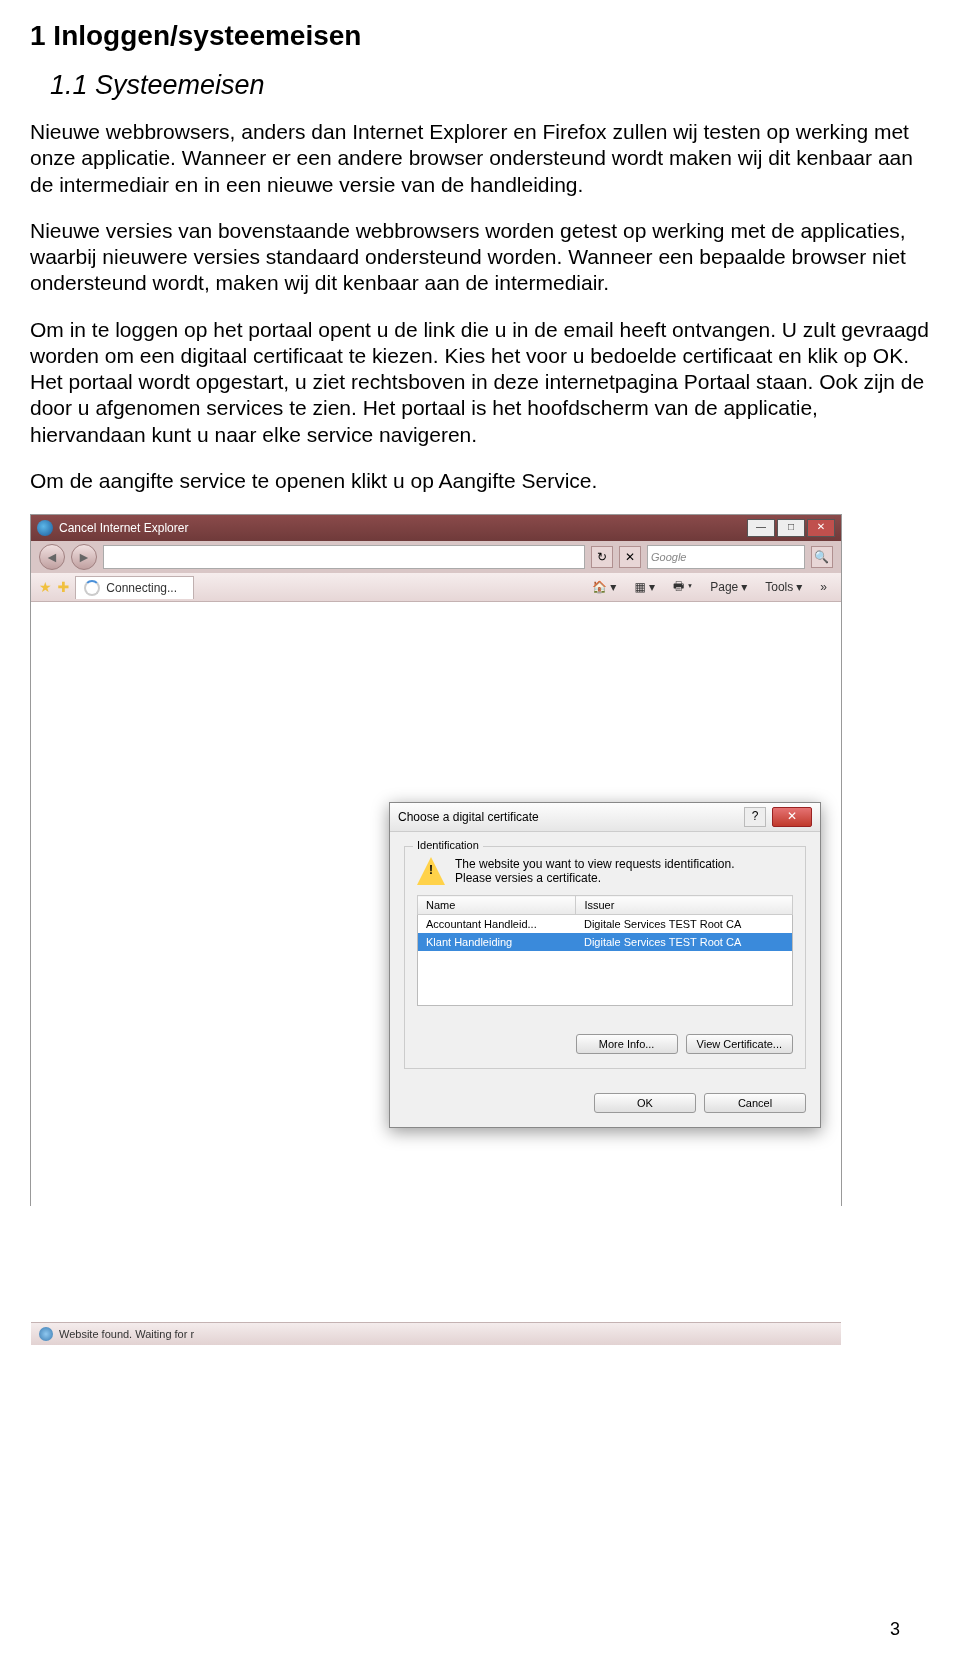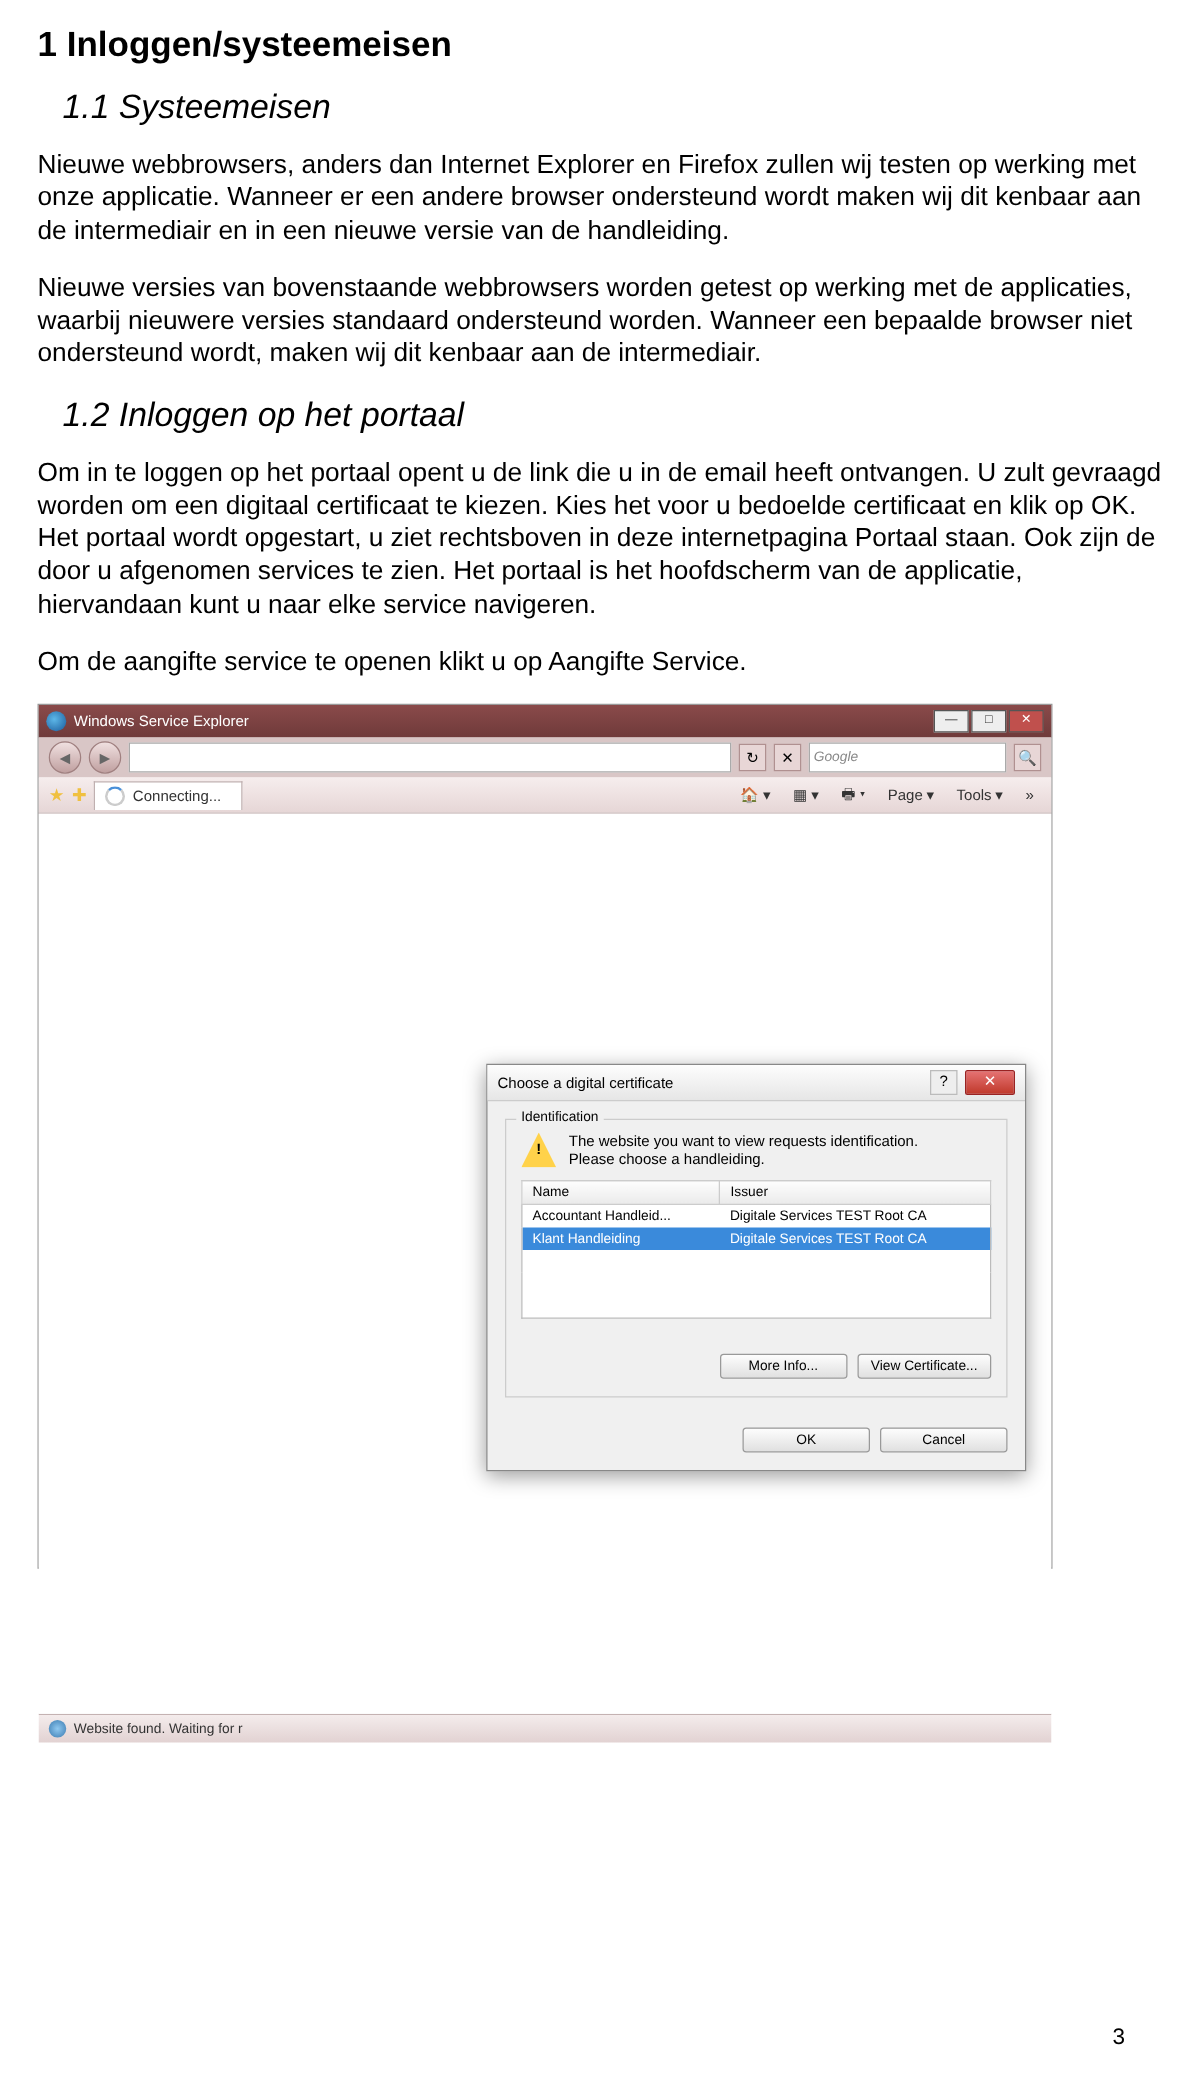--- a/index.html
+++ b/index.html
@@ -246,29 +246,28 @@
 </head>
 <body>
 <div class="page-wrap">
 
 <h1>1   Inloggen/systeemeisen</h1>
 <h2 class="sub">1.1  Systeemeisen</h2>
 
 <p>Nieuwe webbrowsers, anders dan Internet Explorer en Firefox zullen wij testen op werking met onze applicatie. Wanneer er een andere browser ondersteund wordt maken wij dit kenbaar aan de intermediair en in een nieuwe versie van de handleiding.</p>
 <p>Nieuwe versies van bovenstaande webbrowsers worden getest op werking met de applicaties, waarbij nieuwere versies standaard ondersteund worden. Wanneer een bepaalde browser niet ondersteund wordt, maken wij dit kenbaar aan de intermediair.</p>
 
-<h2 class="sub">1.2  Inloggen op het portaal</h2>
 
 <p>Om in te loggen op het portaal opent u de link die u in de email heeft ontvangen. U zult gevraagd worden om een digitaal certificaat te kiezen. Kies het voor u bedoelde certificaat en klik op OK. Het portaal wordt opgestart, u ziet rechtsboven in deze internetpagina Portaal staan. Ook zijn de door u afgenomen services te zien. Het portaal is het hoofdscherm van de applicatie, hiervandaan kunt u naar elke service navigeren.</p>
 <p>Om de aangifte service te openen klikt u op Aangifte Service.</p>
 
 <div class="screenshot">
   <div class="ie-titlebar">
     <div class="ie-icon"></div>
-    <span>Windows Service Explorer</span>
+    <span>Cancel Internet Explorer</span>
     <div class="spacer"></div>
     <div class="winbtn">—</div>
     <div class="winbtn">□</div>
     <div class="winbtn close">✕</div>
   </div>
   <div class="ie-navbar">
     <div class="navcircle">◄</div>
     <div class="navcircle">►</div>
     <div class="addrbar"></div>
     <div class="smallbtn">↻</div>
@@ -305,21 +304,21 @@
         <div class="dlg-help">?</div>
         <div class="dlg-close">✕</div>
       </div>
       <div class="dlg-body">
         <div class="dlg-group">
           <div class="dlg-group-label">Identification</div>
           <div class="dlg-msg">
             <div class="warn-icon"></div>
             <div>
               <div>The website you want to view requests identification.</div>
-              <div>Please choose a handleiding.</div>
+              <div>Please versies a certificate.</div>
             </div>
           </div>
           <table class="cert-table">
             <thead>
               <tr>
                 <th>Name</th>
                 <th>Issuer</th>
               </tr>
             </thead>
             <tbody>

